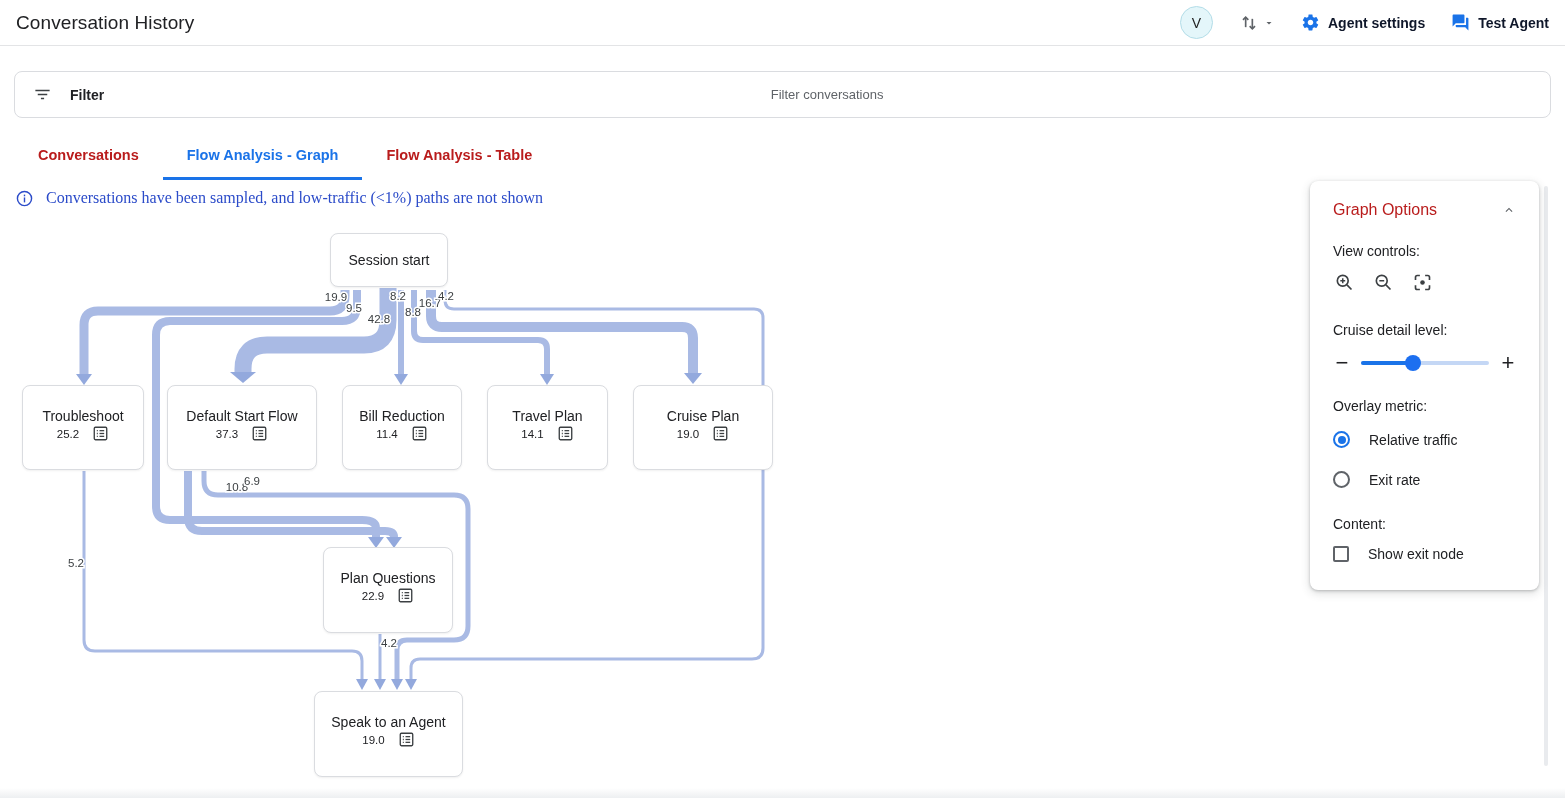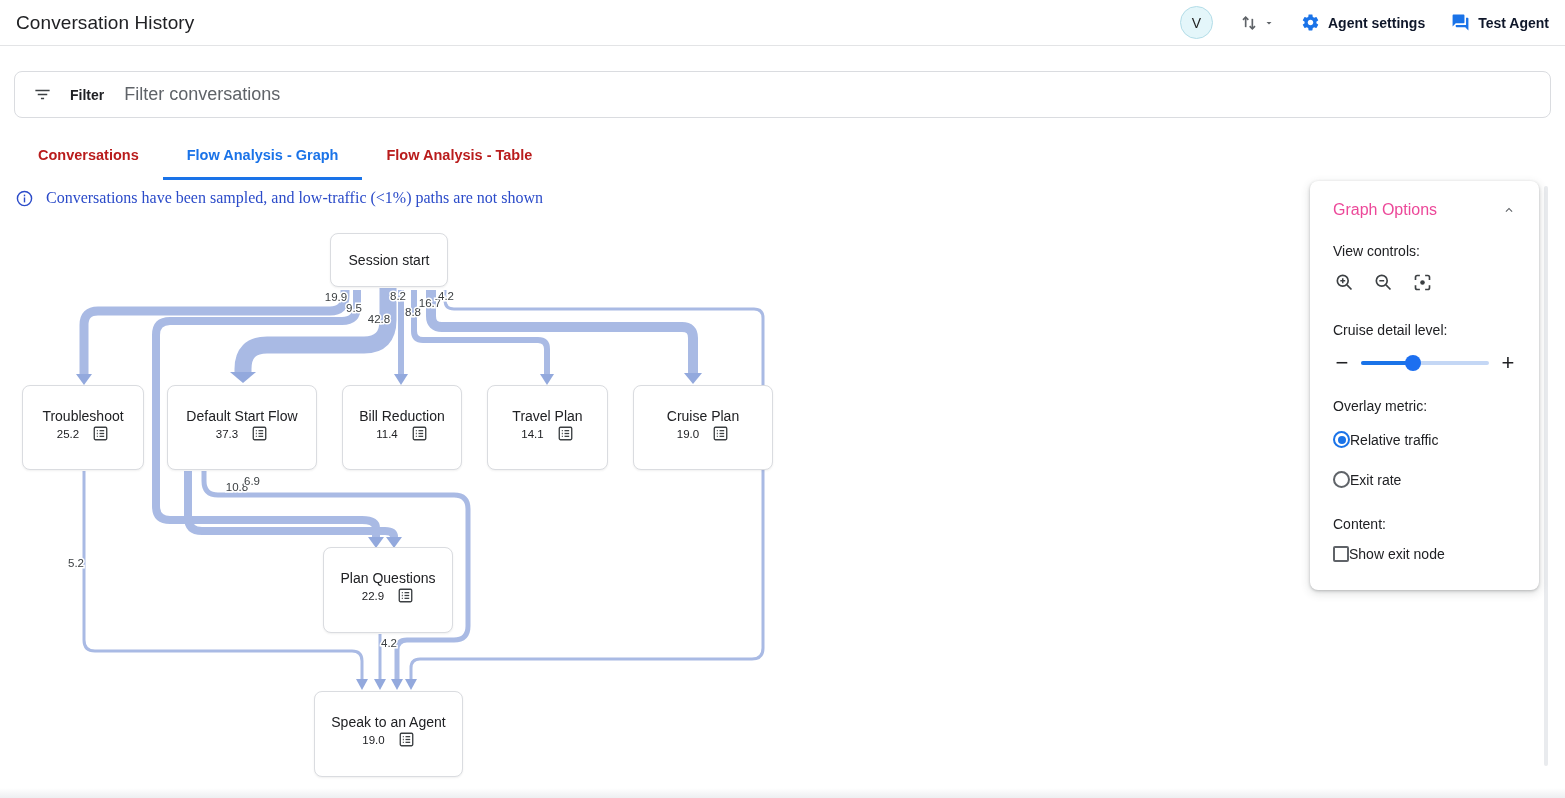--- a/index.html
+++ b/index.html
@@ -24,22 +24,22 @@
   .sort-wrap{ display:flex; align-items:center; gap:4px; cursor:pointer; }
   .hdr-action{ display:flex; align-items:center; gap:8px; color:#0f172a;
     font-size:14px; font-weight:600; cursor:pointer; }
   
   .filter-bar{
     position:absolute; left:14px; top:71px; width:1537px; height:47px;
     border:1px solid #dadce0; border-radius:8px; display:flex; align-items:center;
     padding:0 18px; gap:18px; background:#fff;
   }
   .filter-label{ font-size:14px; font-weight:700; color:#202124; }
-  .filter-input{ border:none; outline:none; font-size:18px; flex:1;
-    font-family:"Liberation Sans",sans-serif; color:#202124; }
+  .filter-input{ border:none; outline:none; font-size:13px; flex:1;
+    font-family:"Liberation Sans",sans-serif; color:#202124;text-align:center; }
   .filter-input::placeholder{ color:#5f6368; }
   
   .tabs{ position:absolute; left:14px; top:132px; display:flex; }
   .tab{ padding:0 24px; height:48px; display:flex; align-items:center;
     font-size:14.5px; font-weight:600; color:#b91c1c; cursor:pointer;
     border-bottom:3px solid transparent; }
   .tab.active{ color:#1a73e8; border-bottom-color:#1a73e8; }
   
   .notice{ position:absolute; left:16px; top:189px; display:flex; align-items:center; gap:13px; }
   .notice-text{ font-family:"Liberation Serif", serif; font-size:16px; color:#2b4bc9; }
@@ -63,32 +63,32 @@
   #node-cruise-plan{ left:633px; top:385px; width:140px; height:85px;text-align:center; }
   #node-plan-questions{ left:323px; top:547px; width:130px; height:86px; }
   #node-speak-to-an-agent{ left:314px; top:691px; width:149px; height:86px; }
   
   .graph-options{
     position:absolute; left:1310px; top:181px; width:229px; min-height:409px;
     background:#fff; border-radius:8px; z-index:20; padding:20px 22px 22px 23px;
     box-shadow:0 1px 3px rgba(60,64,67,.3), 0 3px 8px 1px rgba(60,64,67,.15);
   }
   .go-header{ display:flex; align-items:center; justify-content:space-between; }
-  .go-title{ font-size:16px; color:#ec4899; }
+  .go-title{ font-size:16px; color:#b91c1c; }
   .go-section{ font-size:14px; color:#202124; }
   .view-icons{ display:flex; gap:16px; margin-top:12px; align-items:center; }
   .icon-btn{ cursor:pointer; display:flex; padding:1px; }
   .slider-row{ display:flex; align-items:center; margin-top:18px; gap:10px; }
   .slider-endpoint{ font-size:22px; color:#202124; line-height:14px; cursor:pointer;
     width:18px; text-align:center; user-select:none; }
   .slider-track{ position:relative; flex:1; height:4px; border-radius:2px; background:#c4d7f5; cursor:pointer; }
   .slider-fill{ position:absolute; left:0; top:0; height:4px; border-radius:2px; background:#1a73e8; }
   .slider-thumb{ position:absolute; top:-6px; width:16px; height:16px; border-radius:50%;
     background:#1c6ff0; transform:translateX(-8px); }
-  .choice-row{ display:flex; align-items:center; margin-top:17px; cursor:pointer; }
+  .choice-row{ display:flex; align-items:center; gap:19px; margin-top:17px; cursor:pointer; }
   .radio{ width:17px; height:17px; border-radius:50%; border:2px solid #5f6368; position:relative; flex:none; }
   .radio.checked{ border-color:#1a73e8; }
   .radio.checked::after{ content:""; position:absolute; left:2.5px; top:2.5px; width:8px; height:8px;
     border-radius:50%; background:#1a73e8; }
   .checkbox{ width:16px; height:16px; border:2px solid #5f6368; border-radius:2px; flex:none; }
   .choice-label{ font-size:14px; color:#202124; }
   .mt24{ margin-top:24px; } .mt28{ margin-top:28px; }
   
   .v-scrollbar{ position:absolute; left:1544px; top:186px; width:4px; height:580px;
     background:#e9ebee; border-radius:2px; z-index:15; }

